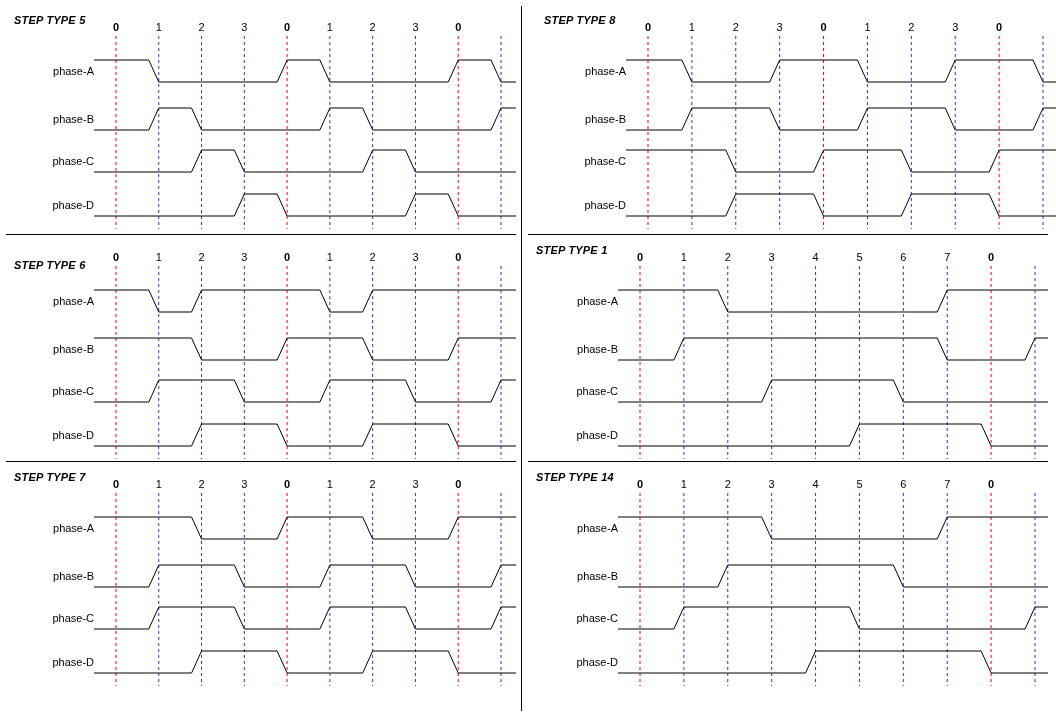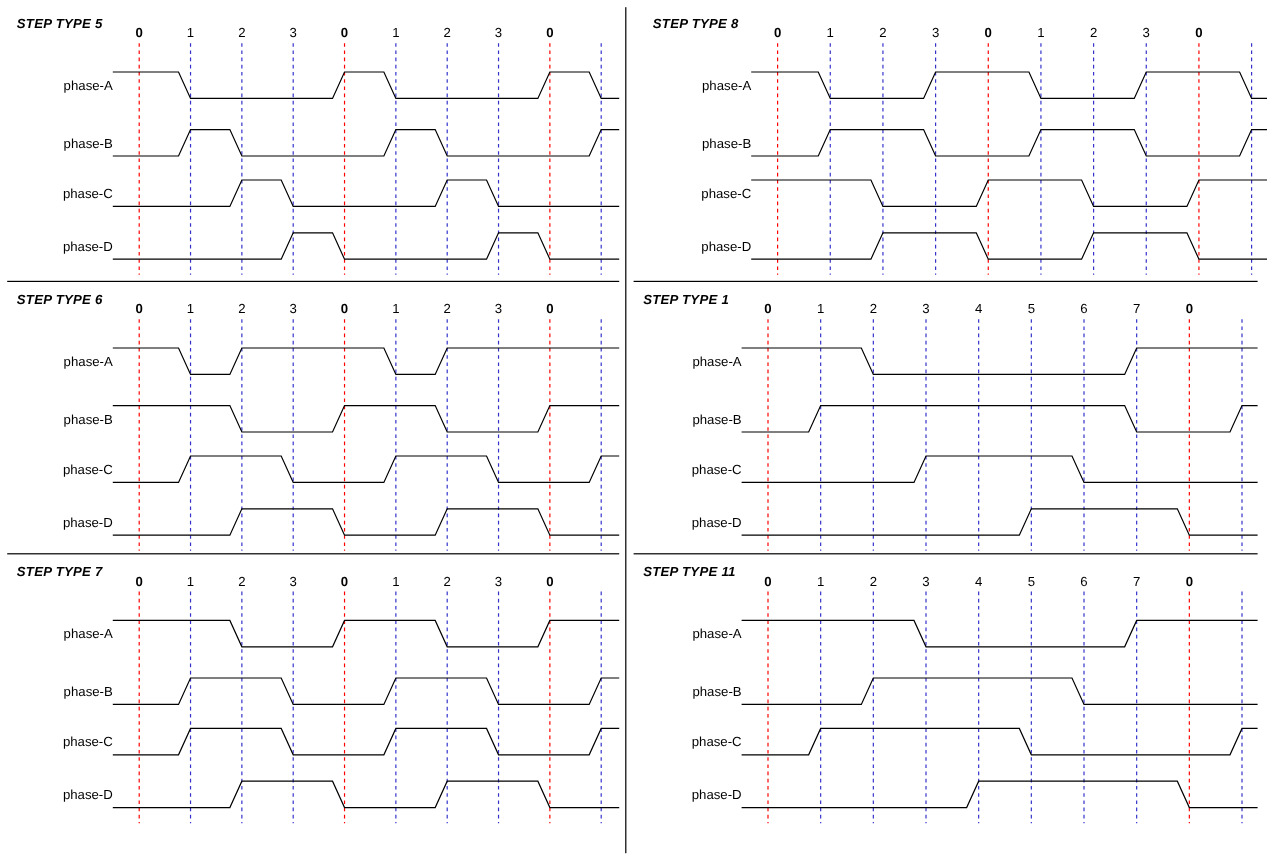--- a/index.html
+++ b/index.html
@@ -50,21 +50,21 @@
           <path d="M 88 40 L 142.77777777777777 40 L 152.77777777777777 62 L 195.55555555555554 62 L 238.33333333333334 62 L 271.1111111111111 62 L 281.1111111111111 40 L 313.8888888888889 40 L 323.8888888888889 62 L 366.6666666666667 62 L 409.44444444444446 62 L 442.22222222222223 62 L 452.22222222222223 40 L 485 40 L 495 62 L 517 62" fill="none" stroke="#000000" stroke-width="1"></path>
           <text x="88" y="103" class="row-label">phase-B</text>
           <path d="M 88 110 L 142.77777777777777 110 L 152.77777777777777 88 L 185.55555555555554 88 L 195.55555555555554 110 L 238.33333333333334 110 L 281.1111111111111 110 L 313.8888888888889 110 L 323.8888888888889 88 L 356.6666666666667 88 L 366.6666666666667 110 L 409.44444444444446 110 L 452.22222222222223 110 L 485 110 L 495 88 L 517 88" fill="none" stroke="#000000" stroke-width="1"></path>
           <text x="88" y="145" class="row-label">phase-C</text>
           <path d="M 88 152 L 152.77777777777777 152 L 185.55555555555554 152 L 195.55555555555554 130 L 228.33333333333334 130 L 238.33333333333334 152 L 281.1111111111111 152 L 323.8888888888889 152 L 356.6666666666667 152 L 366.6666666666667 130 L 399.44444444444446 130 L 409.44444444444446 152 L 452.22222222222223 152 L 495 152 L 517 152" fill="none" stroke="#000000" stroke-width="1"></path>
           <text x="88" y="189" class="row-label">phase-D</text>
           <path d="M 88 196 L 152.77777777777777 196 L 195.55555555555554 196 L 228.33333333333334 196 L 238.33333333333334 174 L 271.1111111111111 174 L 281.1111111111111 196 L 323.8888888888889 196 L 366.6666666666667 196 L 399.44444444444446 196 L 409.44444444444446 174 L 442.22222222222223 174 L 452.22222222222223 196 L 495 196 L 517 196" fill="none" stroke="#000000" stroke-width="1"></path>
         </svg>
       </div>
       <div class="panel" style="left: 6px; top: 240px; width: 510px; height: 225px;">
-        <div class="panel-title" style="left: 8px; top: 4px;">STEP TYPE 6</div>
+        <div class="panel-title" style="left: 8px; top: 19px;">STEP TYPE 6</div>
         <svg width="510" height="215" style="position: absolute; left: 0px; top: 10px;">
           <line x1="110" x2="110" y1="16" y2="209" stroke="#ff0000" stroke-width="1" stroke-dasharray="3,3"></line>
           <text x="110" y="11" text-anchor="middle" class="tick-label bold">0</text>
           <line x1="152.77777777777777" x2="152.77777777777777" y1="16" y2="209" stroke="#3333cc" stroke-width="1" stroke-dasharray="3,3"></line>
           <text x="152.77777777777777" y="11" text-anchor="middle" class="tick-label">1</text>
           <line x1="195.55555555555554" x2="195.55555555555554" y1="16" y2="209" stroke="#3333cc" stroke-width="1" stroke-dasharray="3,3"></line>
           <text x="195.55555555555554" y="11" text-anchor="middle" class="tick-label">2</text>
           <line x1="238.33333333333334" x2="238.33333333333334" y1="16" y2="209" stroke="#3333cc" stroke-width="1" stroke-dasharray="3,3"></line>
           <text x="238.33333333333334" y="11" text-anchor="middle" class="tick-label">3</text>
           <line x1="281.1111111111111" x2="281.1111111111111" y1="16" y2="209" stroke="#ff0000" stroke-width="1" stroke-dasharray="3,3"></line>
@@ -178,21 +178,21 @@
           <path d="M 90 40 L 155.88888888888889 40 L 189.77777777777777 40 L 199.77777777777777 62 L 243.66666666666666 62 L 287.55555555555554 62 L 331.44444444444446 62 L 375.3333333333333 62 L 409.2222222222222 62 L 419.2222222222222 40 L 463.1111111111111 40 L 507 40 L 529 40" fill="none" stroke="#000000" stroke-width="1"></path>
           <text x="90" y="103" class="row-label">phase-B</text>
           <path d="M 90 110 L 145.88888888888889 110 L 155.88888888888889 88 L 199.77777777777777 88 L 243.66666666666666 88 L 287.55555555555554 88 L 331.44444444444446 88 L 375.3333333333333 88 L 409.2222222222222 88 L 419.2222222222222 110 L 463.1111111111111 110 L 497 110 L 507 88 L 529 88" fill="none" stroke="#000000" stroke-width="1"></path>
           <text x="90" y="145" class="row-label">phase-C</text>
           <path d="M 90 152 L 155.88888888888889 152 L 199.77777777777777 152 L 233.66666666666666 152 L 243.66666666666666 130 L 287.55555555555554 130 L 331.44444444444446 130 L 365.3333333333333 130 L 375.3333333333333 152 L 419.2222222222222 152 L 463.1111111111111 152 L 507 152 L 529 152" fill="none" stroke="#000000" stroke-width="1"></path>
           <text x="90" y="189" class="row-label">phase-D</text>
           <path d="M 90 196 L 155.88888888888889 196 L 199.77777777777777 196 L 243.66666666666666 196 L 287.55555555555554 196 L 321.44444444444446 196 L 331.44444444444446 174 L 375.3333333333333 174 L 419.2222222222222 174 L 453.1111111111111 174 L 463.1111111111111 196 L 507 196 L 529 196" fill="none" stroke="#000000" stroke-width="1"></path>
         </svg>
       </div>
       <div class="panel" style="left: 528px; top: 467px; width: 520px; height: 225px;">
-        <div class="panel-title" style="left: 8px; top: 4px;">STEP TYPE 11</div>
+        <div class="panel-title" style="left: 8px; top: 4px;">STEP TYPE 14</div>
         <svg width="520" height="215" style="position: absolute; left: 0px; top: 10px;">
           <line x1="112" x2="112" y1="16" y2="209" stroke="#ff0000" stroke-width="1" stroke-dasharray="3,3"></line>
           <text x="112" y="11" text-anchor="middle" class="tick-label bold">0</text>
           <line x1="155.88888888888889" x2="155.88888888888889" y1="16" y2="209" stroke="#3333cc" stroke-width="1" stroke-dasharray="3,3"></line>
           <text x="155.88888888888889" y="11" text-anchor="middle" class="tick-label">1</text>
           <line x1="199.77777777777777" x2="199.77777777777777" y1="16" y2="209" stroke="#3333cc" stroke-width="1" stroke-dasharray="3,3"></line>
           <text x="199.77777777777777" y="11" text-anchor="middle" class="tick-label">2</text>
           <line x1="243.66666666666666" x2="243.66666666666666" y1="16" y2="209" stroke="#3333cc" stroke-width="1" stroke-dasharray="3,3"></line>
           <text x="243.66666666666666" y="11" text-anchor="middle" class="tick-label">3</text>
           <line x1="287.55555555555554" x2="287.55555555555554" y1="16" y2="209" stroke="#3333cc" stroke-width="1" stroke-dasharray="3,3"></line>

